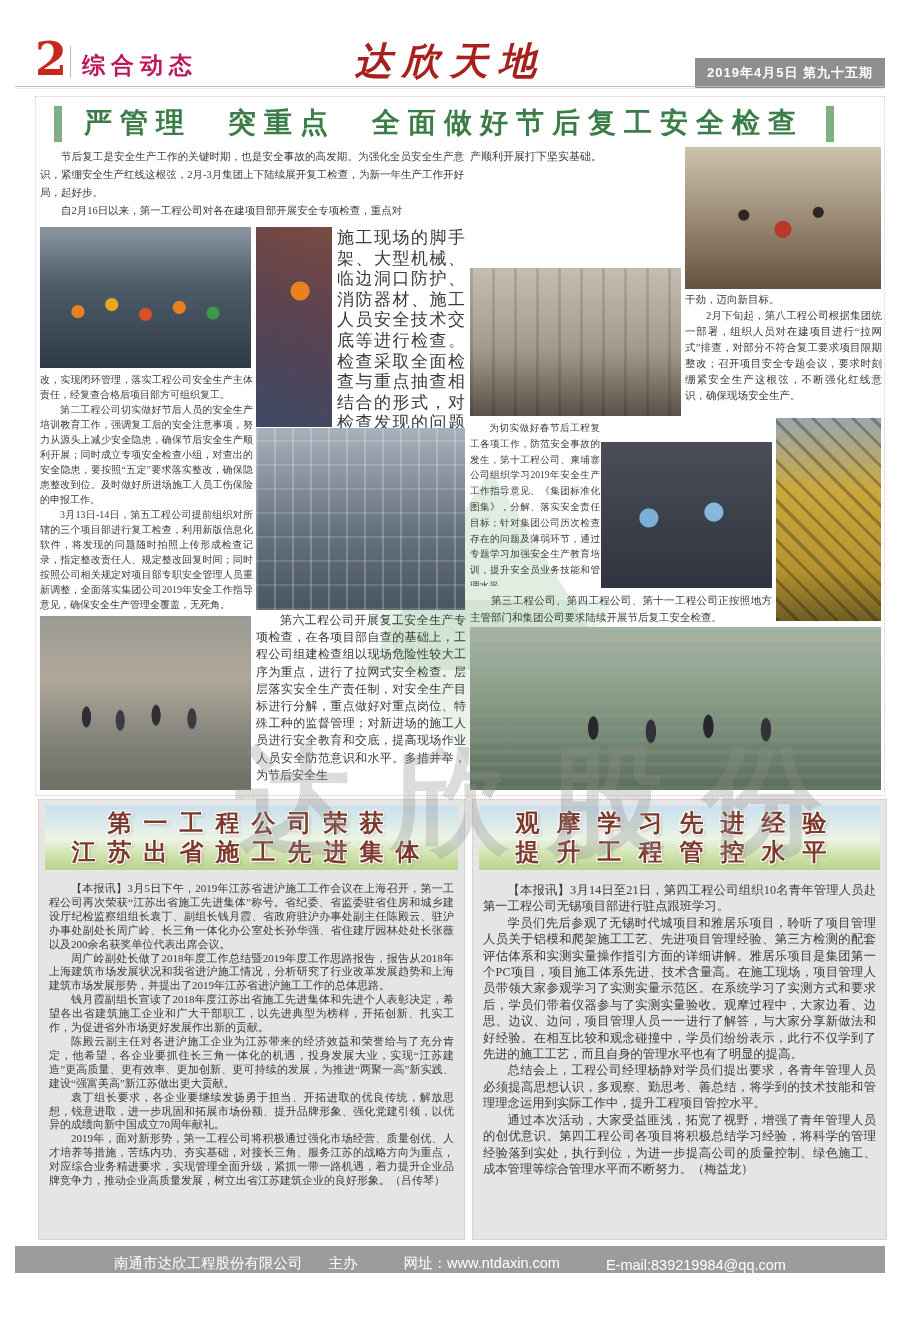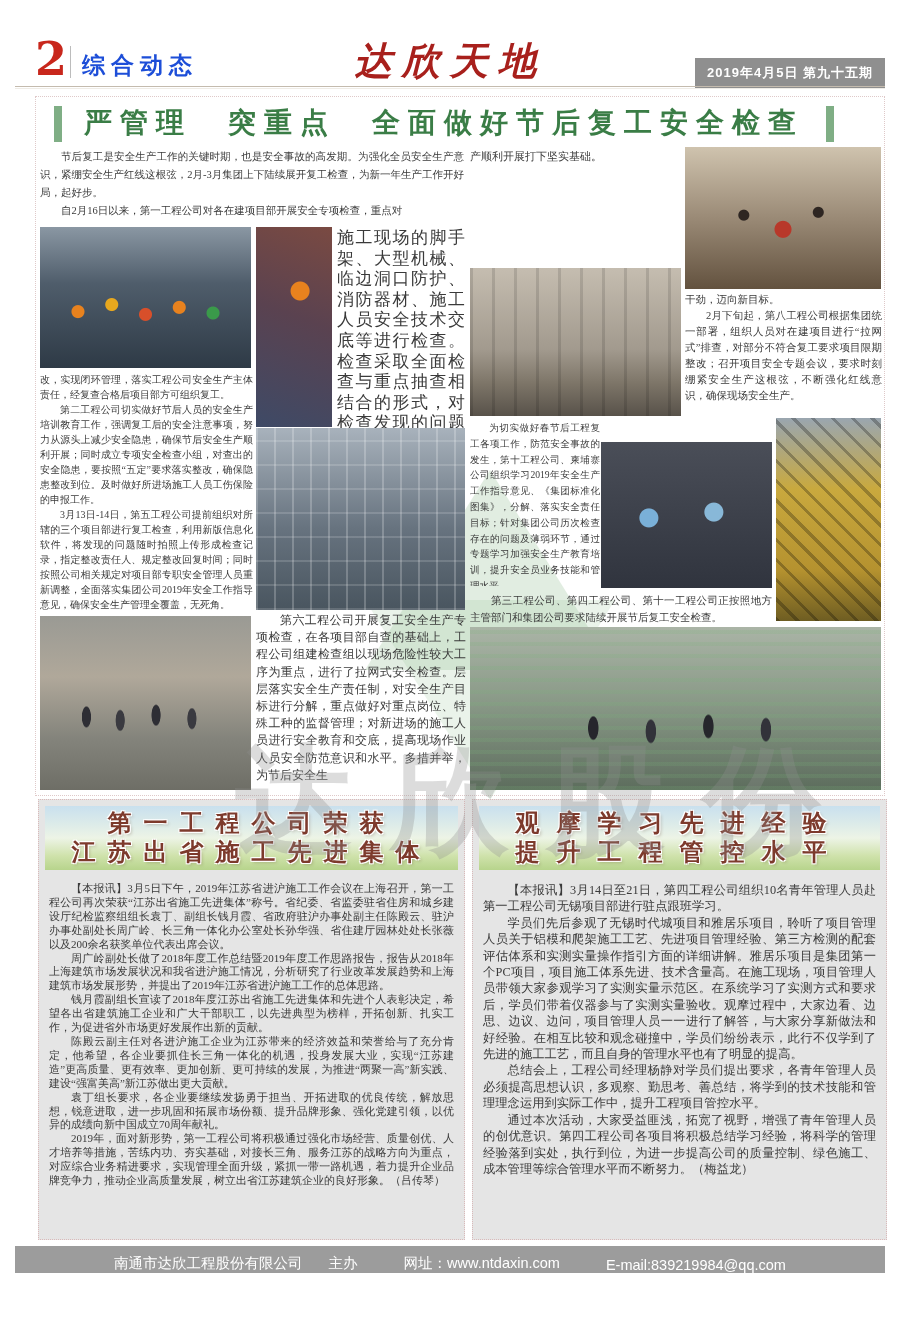--- a/index.html
+++ b/index.html
@@ -12,21 +12,21 @@
   
   .page-number {
     position:absolute; left:35px; top:36px; font-family:"DejaVu Serif", serif;
     font-size:46px; font-weight:bold; color:#c8271c; line-height:1;
   }
   .header-divider {
     position:absolute; left:70px; top:46px; width:1px; height:32px; background:#bcbcbc;
   }
   .section-title {
     position:absolute; left:82px; top:50px; font-size:23px; font-weight:bold;
-    color:#1d4ed8; letter-spacing:6px; font-family:"Liberation Sans", sans-serif;
+    color:#be185d; letter-spacing:6px; font-family:"Liberation Sans", sans-serif;
   }
   .masthead {
     position:absolute; left:0; right:0; top:40px; text-align:center;
     font-family:"DejaVu Serif", serif; font-style:italic; font-weight:bold;
     font-size:38px; color:#a8201c; letter-spacing:10px; line-height:1.1;
   }
   .issue-badge {
     position:absolute; right:15px; top:58px; background:#8f8f8f; color:#fff;
     font-family:"Liberation Sans", sans-serif; font-size:13px; font-weight:bold;
     padding:6px 12px; letter-spacing:1px;

